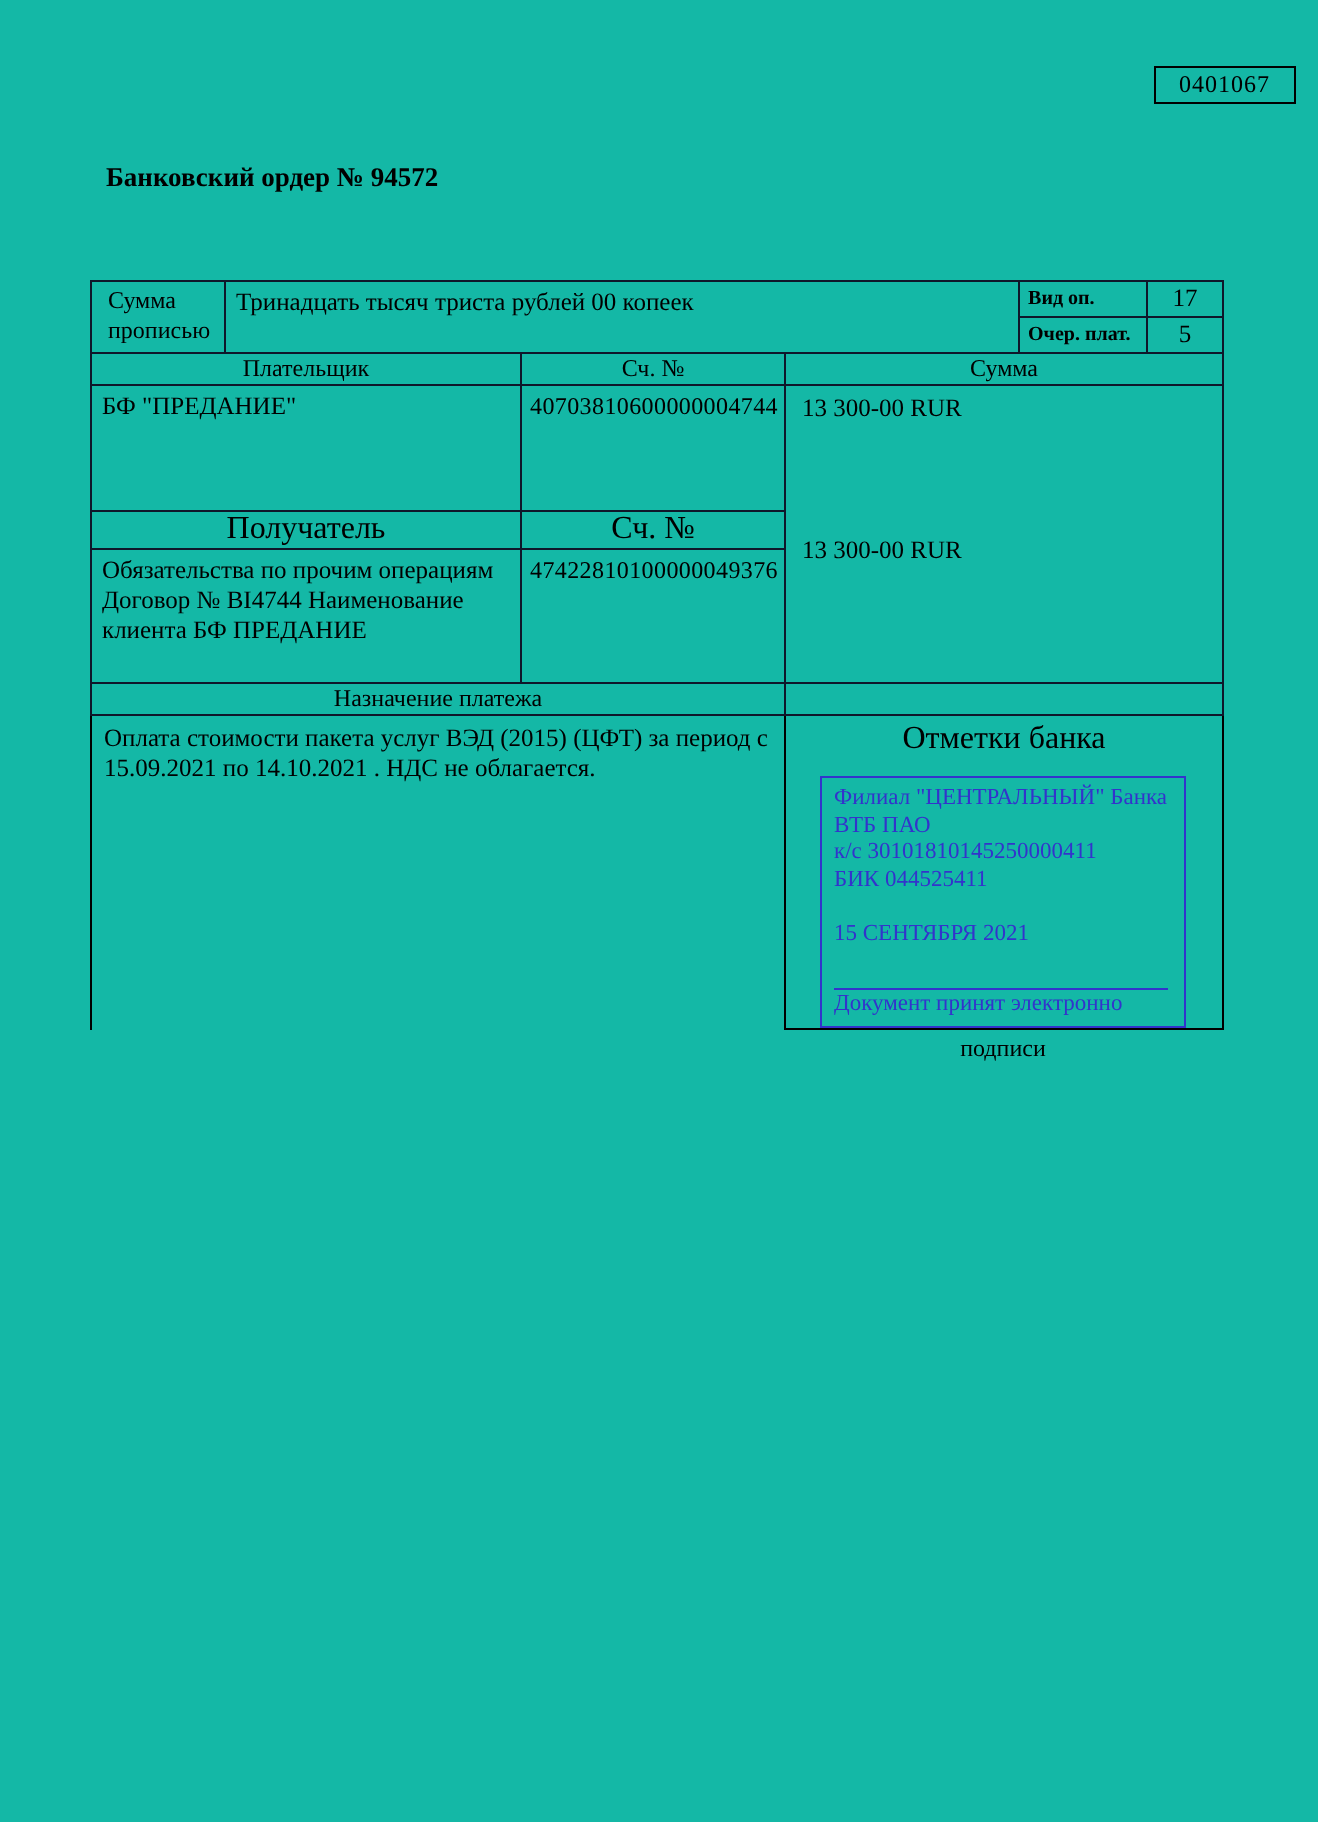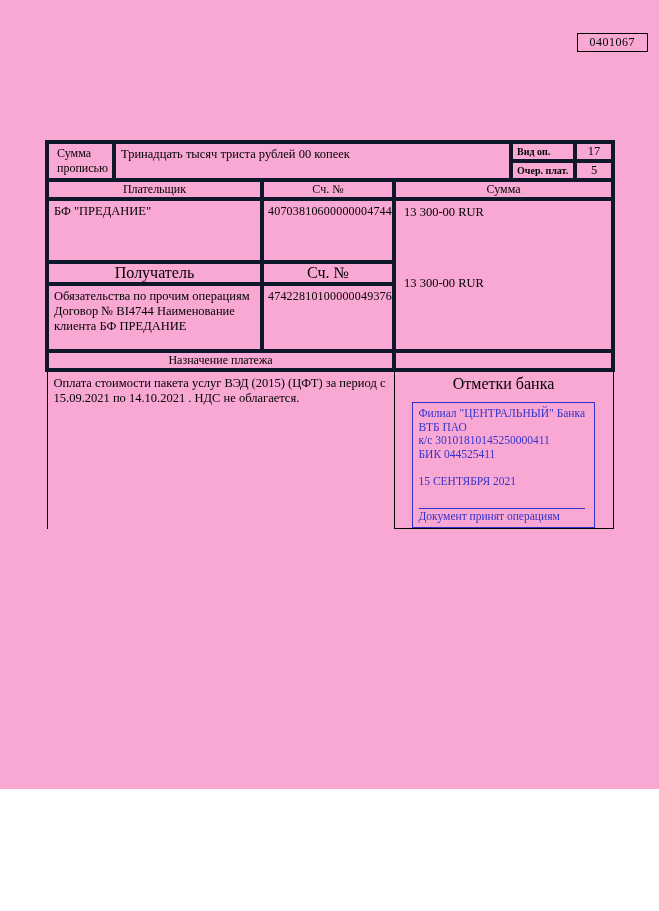--- a/index.html
+++ b/index.html
@@ -1,20 +1,20 @@
 <!DOCTYPE html>
 <html><head>
 <meta charset="utf-8">
 <style>
   * { margin:0; padding:0; box-sizing:border-box; }
   html,body { background:#ffffff; }
   .page {
     position:relative;
-    width:659px; height:789px;
-    background:#f9a8d4;
+    width:659px; height:911px;
+    background:#14b8a6;
     color:#000;
     font-family:"Liberation Serif", serif;
     font-size:12.5px;
     overflow:hidden;
   }
   .form-code {
     position:absolute; top:33px; right:11px;
     border:1px solid #000;
     padding:1px 12px;
     font-size:12px;
@@ -37,21 +37,21 @@
   .date-label { font-size:10px; padding-top:1px; }
 
   .table-wrap { position:absolute; top:140px; left:45px; width:567px; }
   table.form-table {
     border-collapse:collapse;
     table-layout:fixed;
     width:566px;
     font-size:12.5px;
   }
   td { vertical-align:middle; }
-  td.cell { border:4px solid #0f172a; padding:0 4px; }
+  td.cell { border:1px solid #0f172a; padding:0 4px; }
   .c { text-align:center; }
   .pre { white-space:pre-line; }
   .r-op td { height:18px; }
   .r-hdr td { height:16px; font-size:12px; }
   .r-payer td { height:63px; }
   .r-payee-hdr td { height:15px; font-size:16px; }
   .r-payee td { height:67px; }
   .r-purp-hdr td { height:15px; font-size:12px; }
   .r-main td { height:154px; }
   td.words-label { vertical-align:top; padding:2px 2px 0 8px; font-size:12px; }
@@ -96,20 +96,21 @@
 </style>
 </head>
 <body>
 
 <div class="page">
 
   <div class="form-code">
     <span>0401067</span>
   </div>
 
+  <div class="doc-title">Банковский ордер № 94572</div>
 
 
   <div class="table-wrap">
     <table class="form-table">
       <colgroup>
         <col style="width:67px">
           <col style="width:148px">
           <col style="width:132px">
         <col style="width:117px">
           <col style="width:64px">
@@ -158,21 +159,22 @@
           <td class="purpose-cell pre" colspan="3">Оплата стоимости пакета услуг ВЭД (2015) (ЦФТ) за период с
 15.09.2021 по 14.10.2021 . НДС не облагается.</td>
           <td class="marks-cell" colspan="3">
             <div class="marks-hdr">Отметки банка</div>
             <div class="stamp">
               <div>Филиал "ЦЕНТРАЛЬНЫЙ" Банка</div>
               <div>ВТБ ПАО</div>
               <div>к/с 30101810145250000411</div>
               <div>БИК 044525411</div>
               <div class="stamp-date">15 СЕНТЯБРЯ 2021</div>
-              <div class="stamp-footer">Документ принят операциям</div>
+              <div class="stamp-footer">Документ принят электронно</div>
             </div>
           </td>
         </tr>
       </tbody>
     </table>
+    <div class="signatures">подписи</div>
   </div>
 
 </div>
 
 </body></html>

